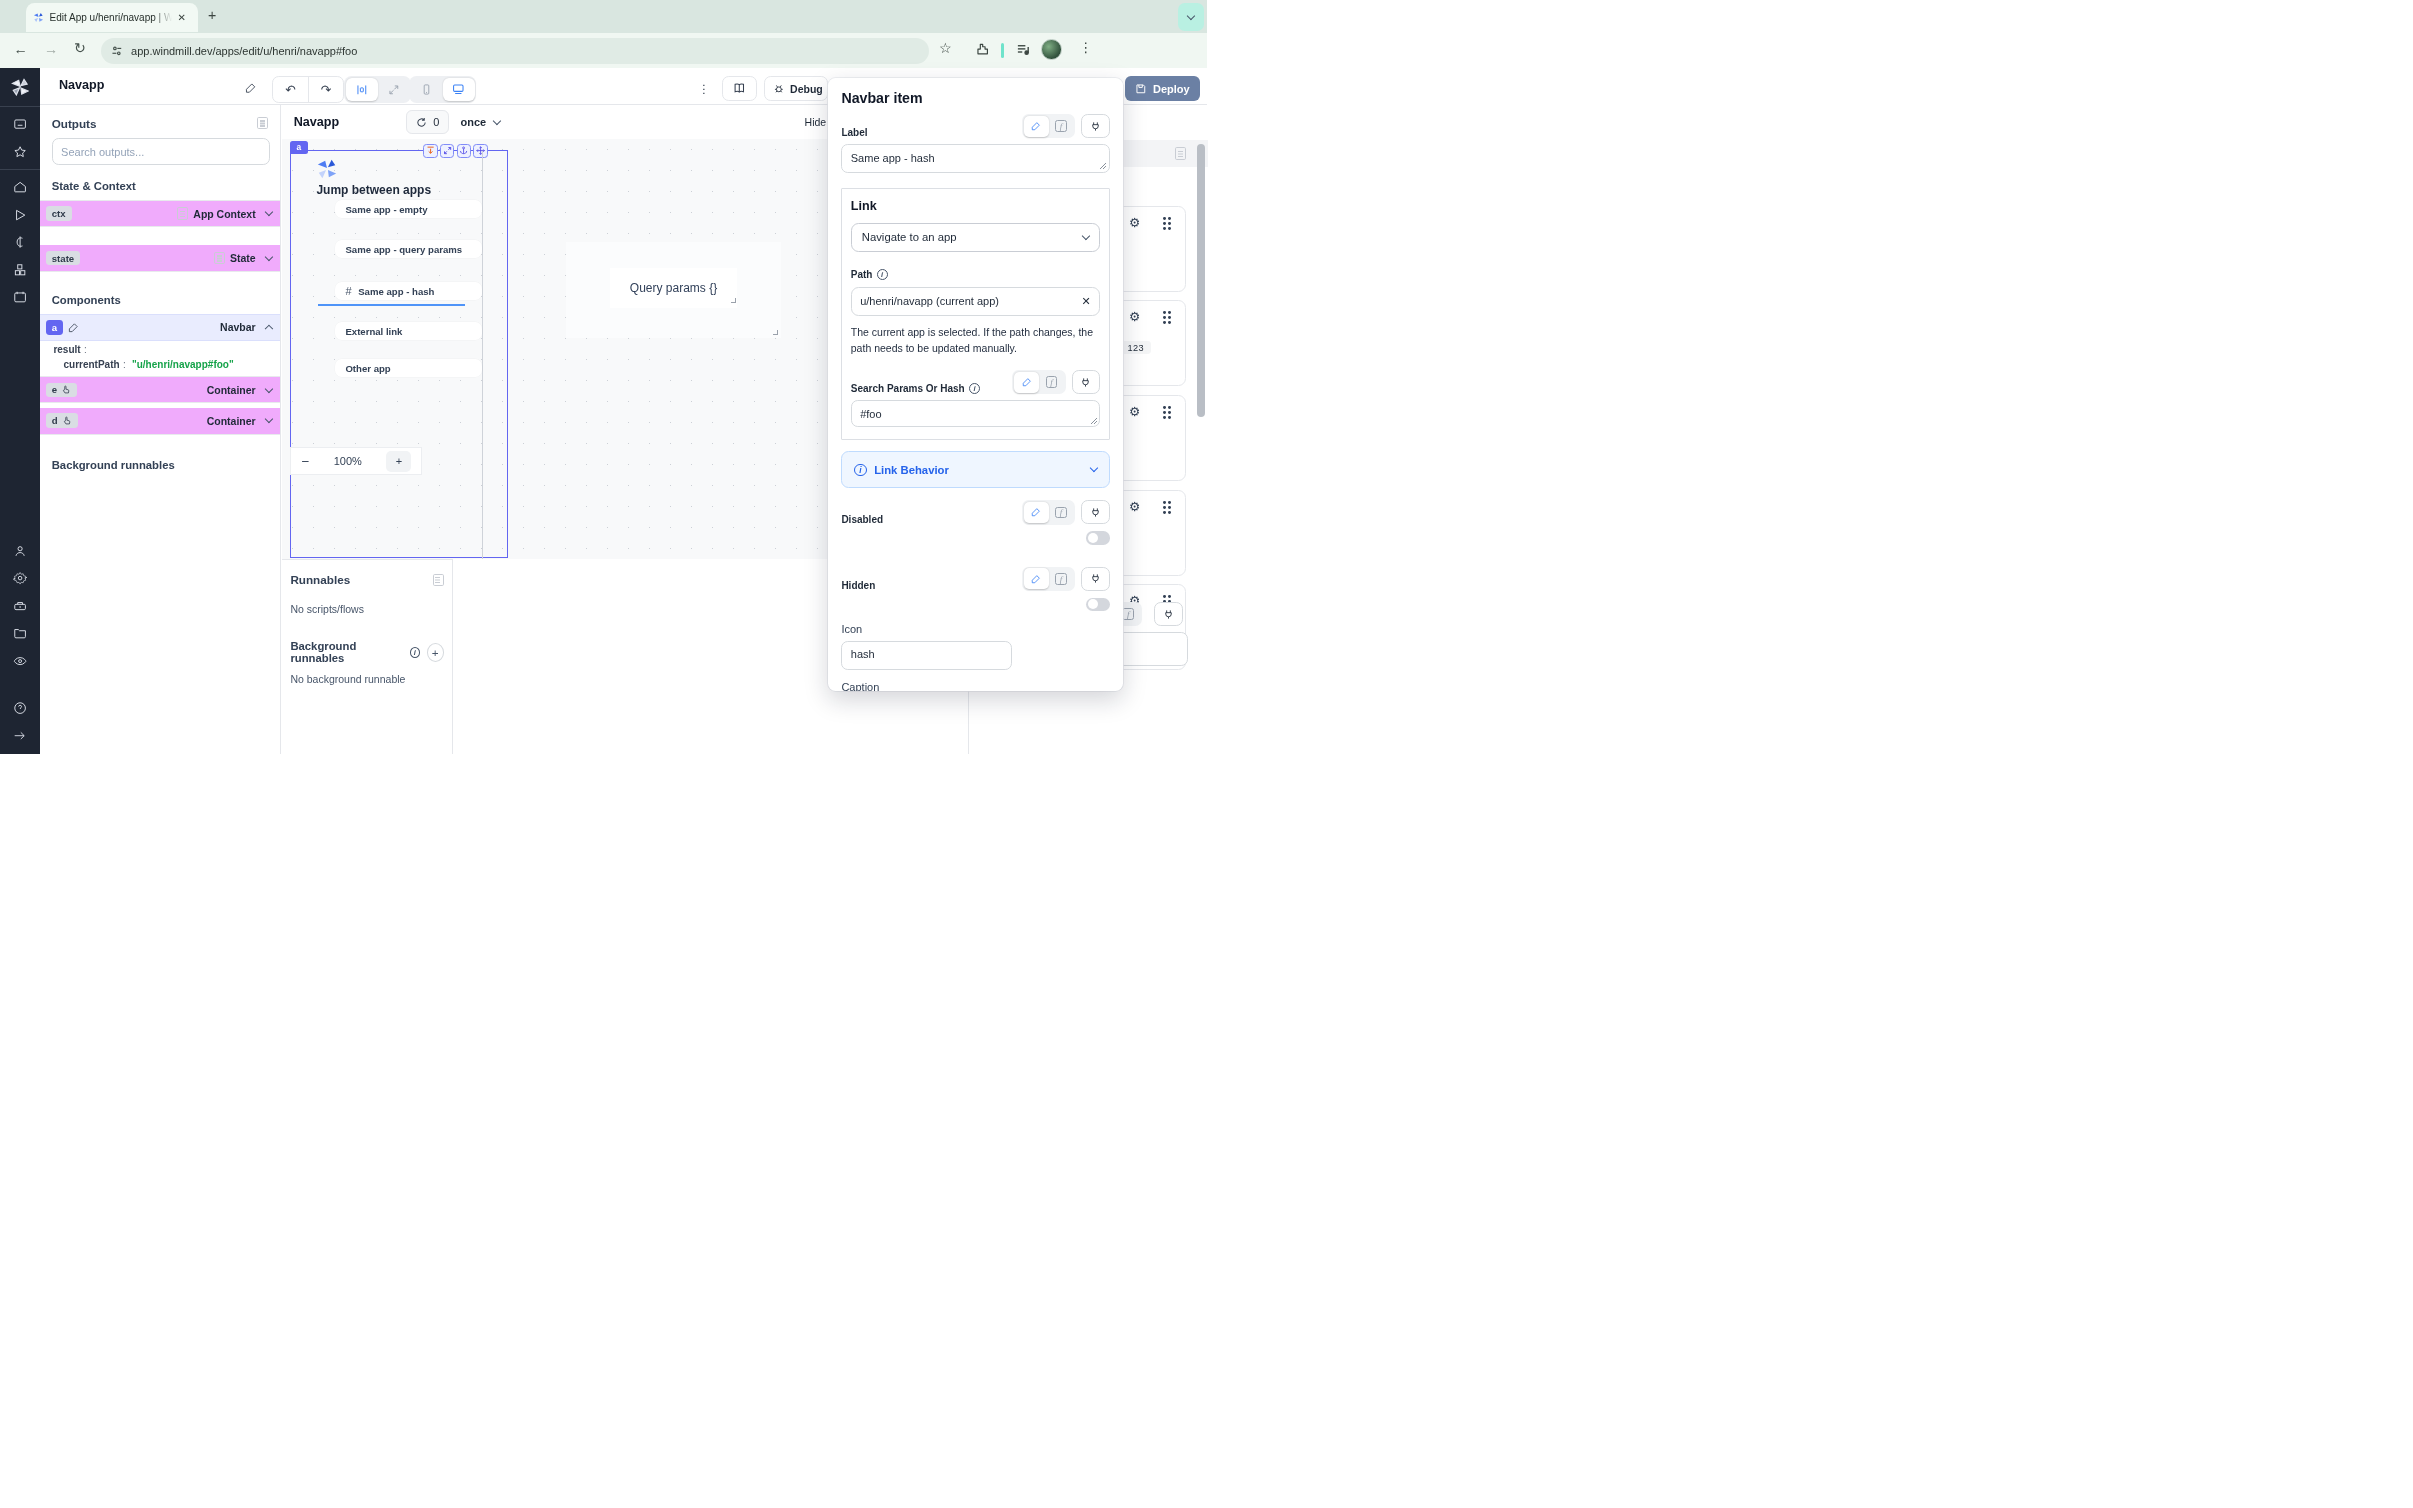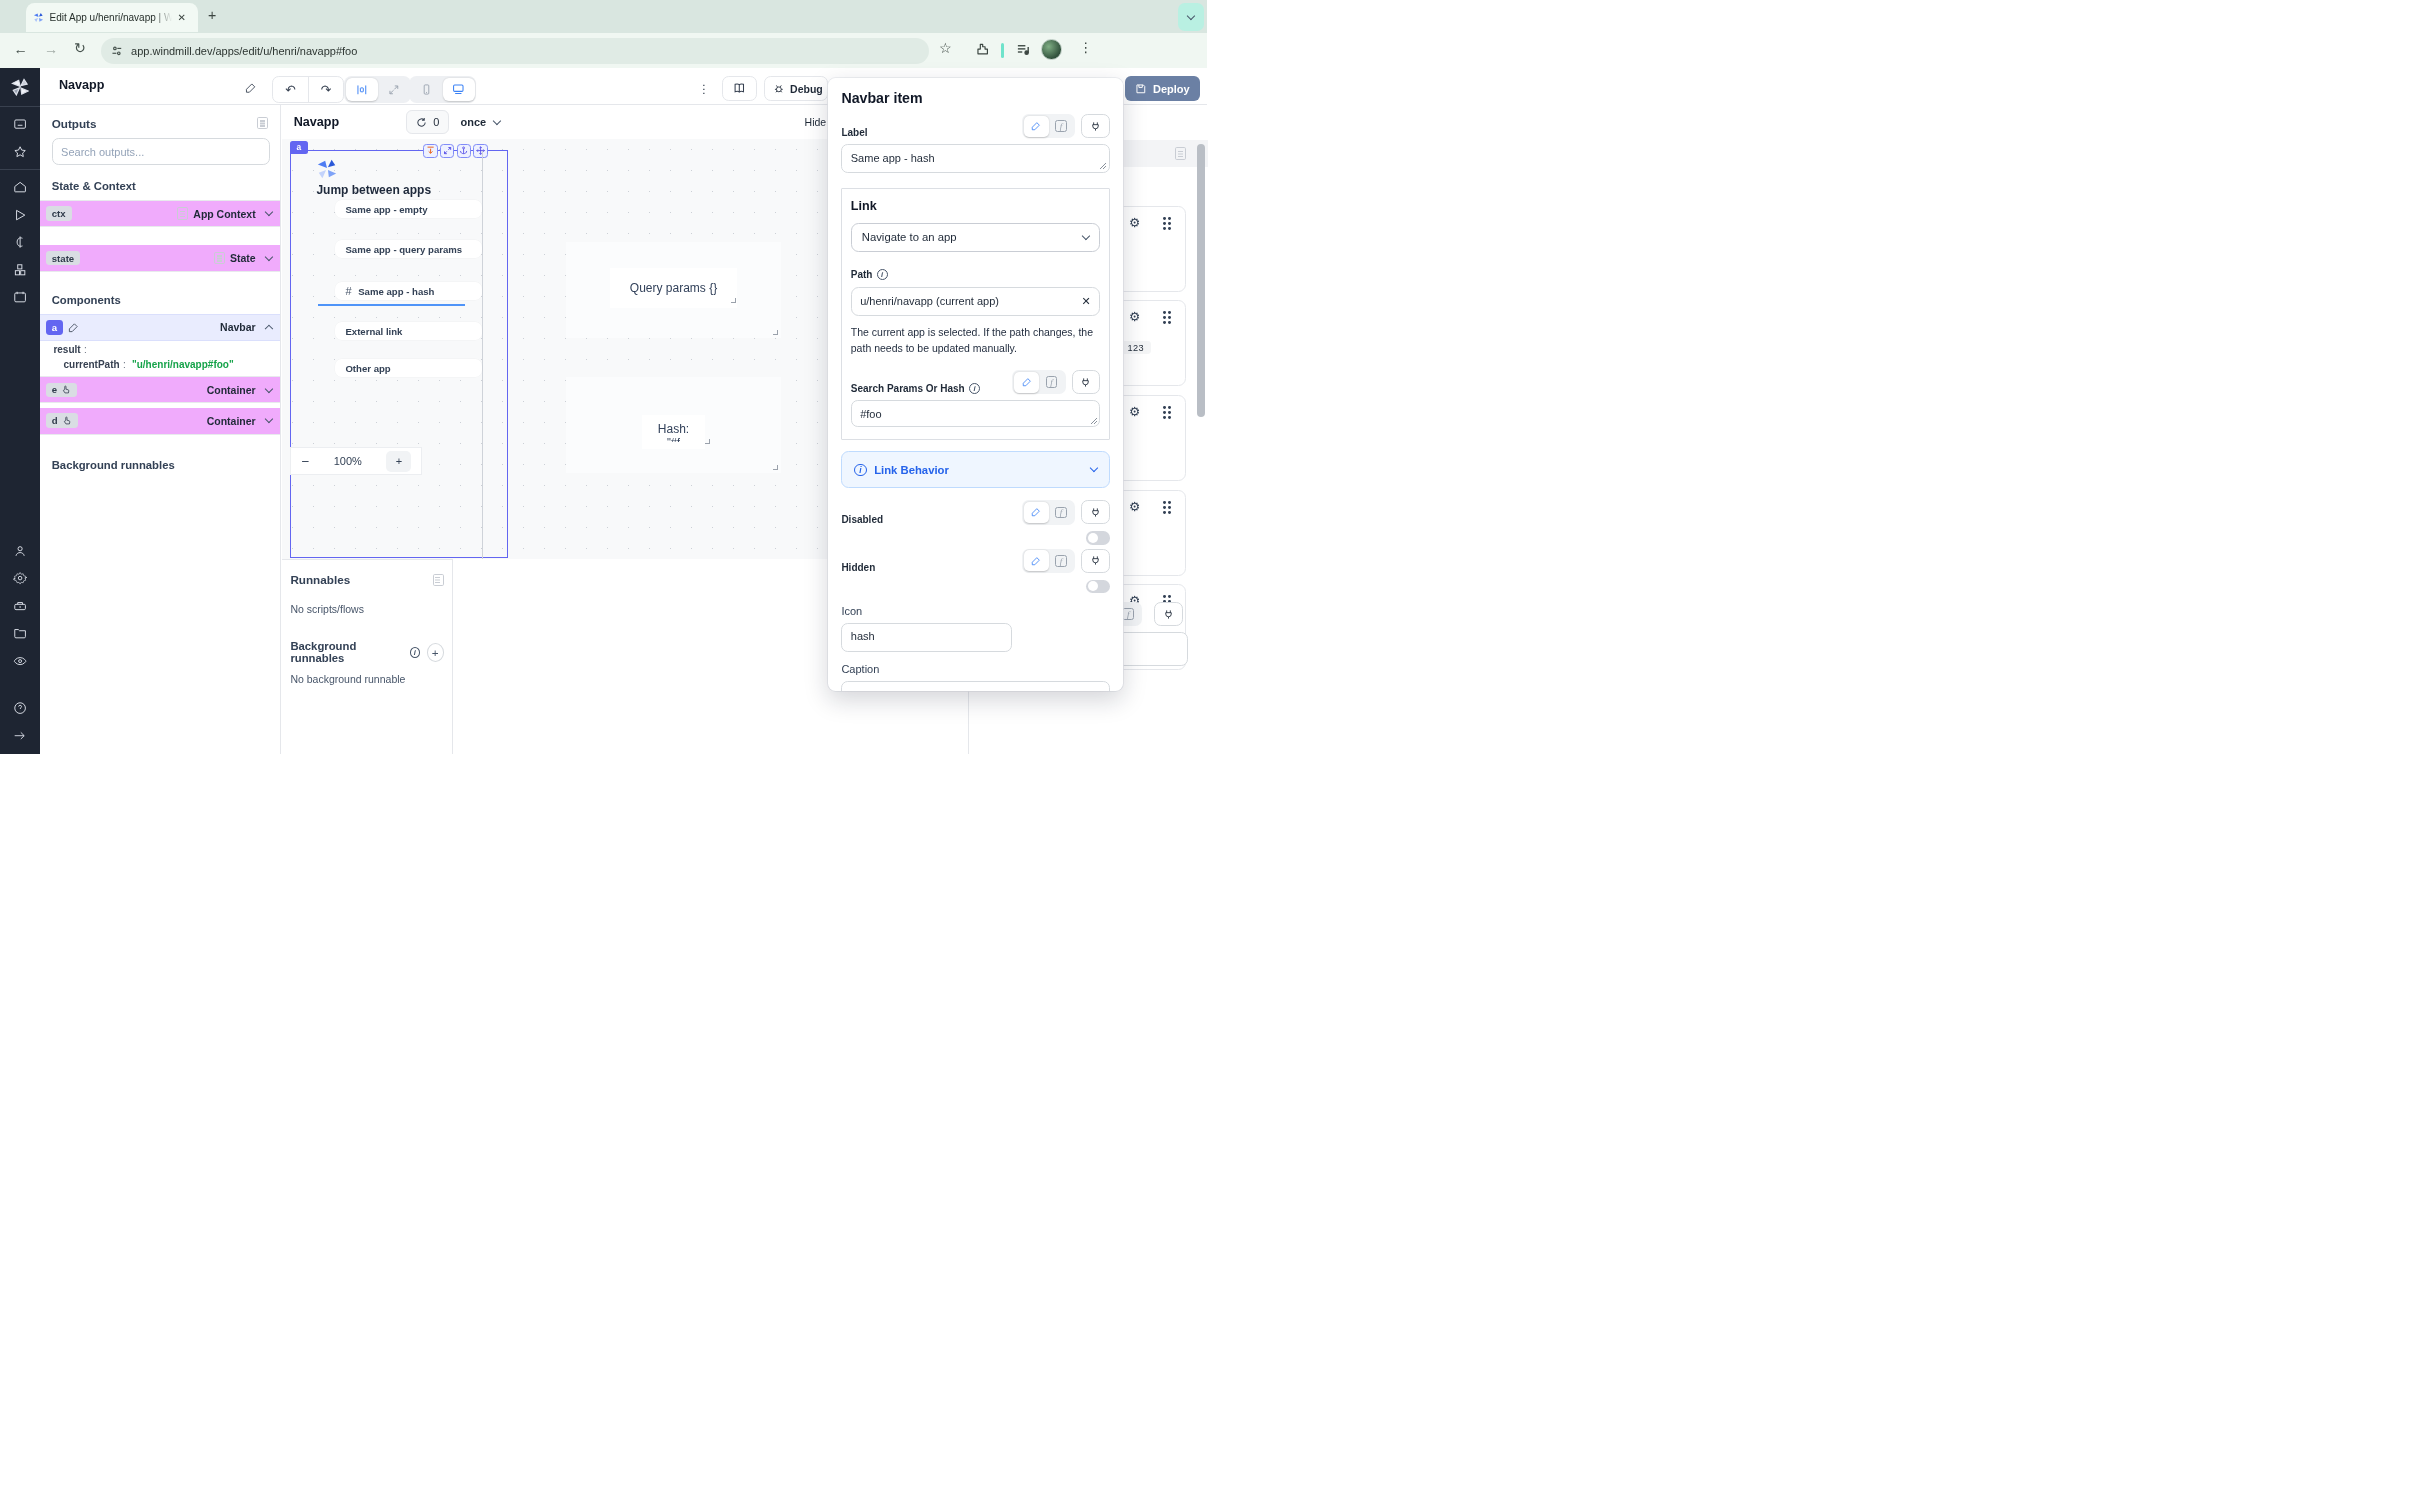--- a/index.html
+++ b/index.html
@@ -528,28 +528,20 @@
         </div>
     </div>
 
     <div class="freebox" style="left:284px; top:103px; width:215px; height:96px;">
       <div class="inner" style="width:127px; height:40px; margin:26px auto 0;">
           <span>Query params {}</span>
         </div>
       <span class="rz" style="right:45px; bottom:35px;"></span>
         <span class="rz" style="right:3.4px; bottom:3.4px;"></span>
     </div>
-    <div class="freebox" style="left:284px; top:238px; width:215px; height:96px;">
-      <div class="inner" style="width:63px; height:34px; margin:38px auto 0;">
-        <span>Hash:</span>
-        <span style="height:5.9px; overflow:hidden; font-size:11px;">"#f</span>
-      </div>
-      <span class="rz" style="right:71px; bottom:29px;"></span>
-        <span class="rz" style="right:3.4px; bottom:3.4px;"></span>
-    </div>
 
     <div id="zoombar">
       <span style="font-size:13.4px;">−</span>
       <span>100%</span>
       <span id="zoom-plus">
           <span>+</span>
         </span>
     </div>
   </div>
 
@@ -748,21 +740,21 @@
             <path d="M8 3v5M16 3v5M6 8h12v3a6 6 0 0 1-12 0z"></path>
             <line x1="12" y1="17" x2="12" y2="21"></line>
           </svg>
         </div>
     </div>
   </div>
   <div class="tog-row">
       <span class="toggle"></span>
     </div>
 
-  <div class="ctrl-row" style="margin-top:4px;gap:44px;">
+  <div class="ctrl-row" style="margin-top:22px;gap:44px;">
     <span class="p-label">Hidden</span>
     <div class="right">
       <div class="mini-seg">
         <div class="on">
             <svg class="ico" width="10" height="10" viewBox="0 0 24 24" stroke="#3b82f6" stroke-width="2" fill="none">
               <path d="M14 4l6 6L9 21H3v-6z"></path>
             </svg>
           </div>
         <div>
             <span class="f-ic">f</span>

